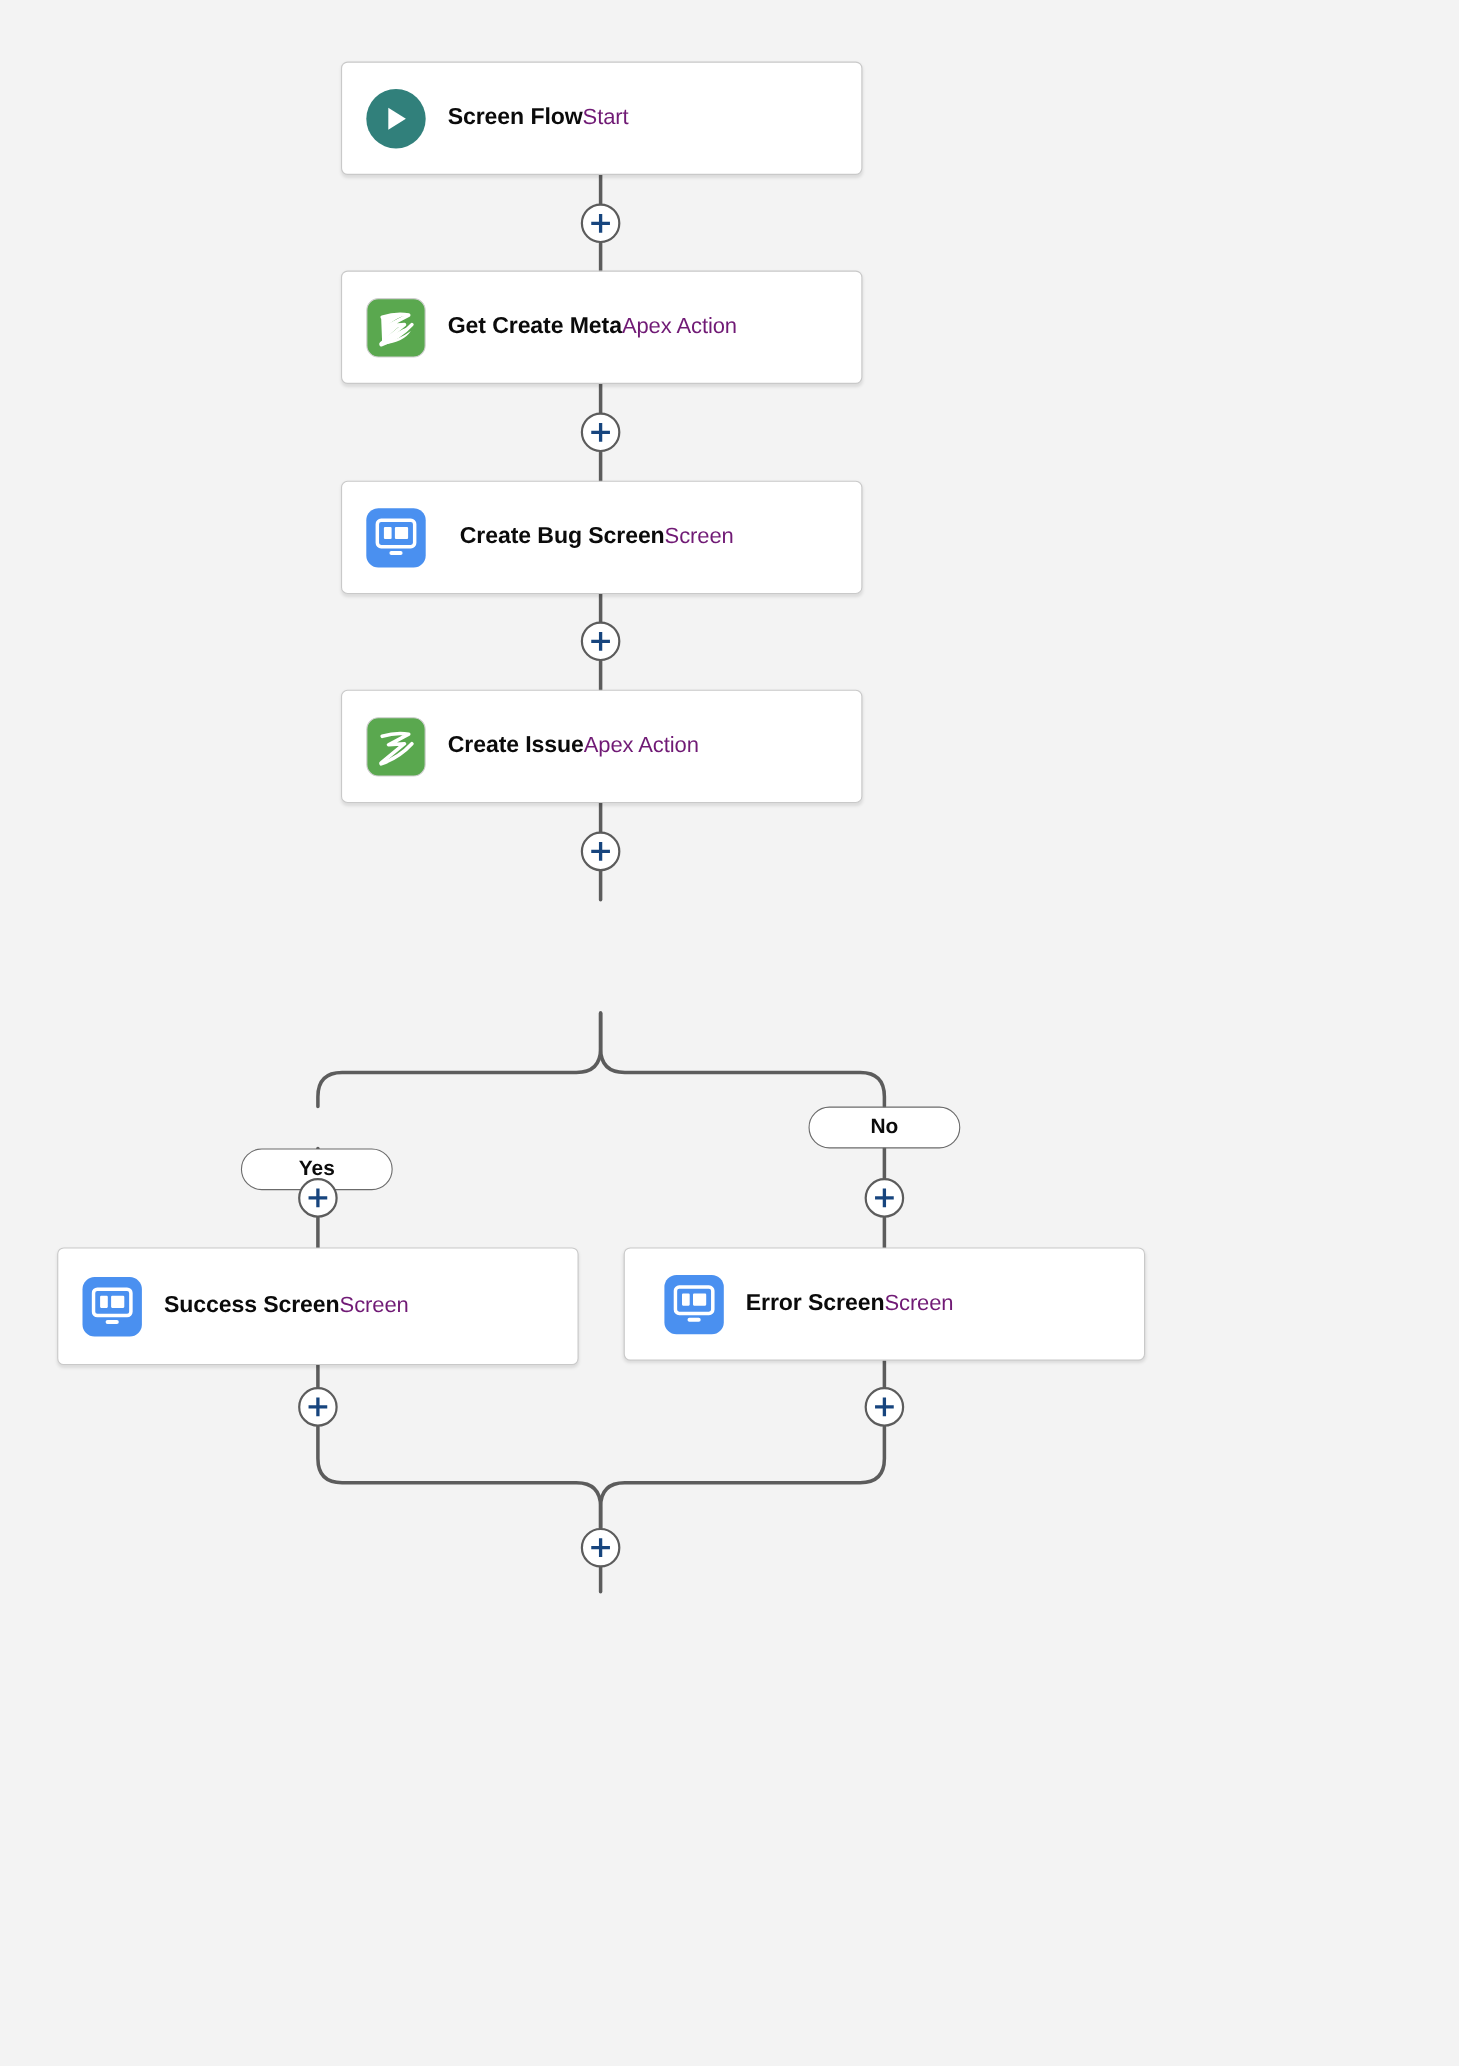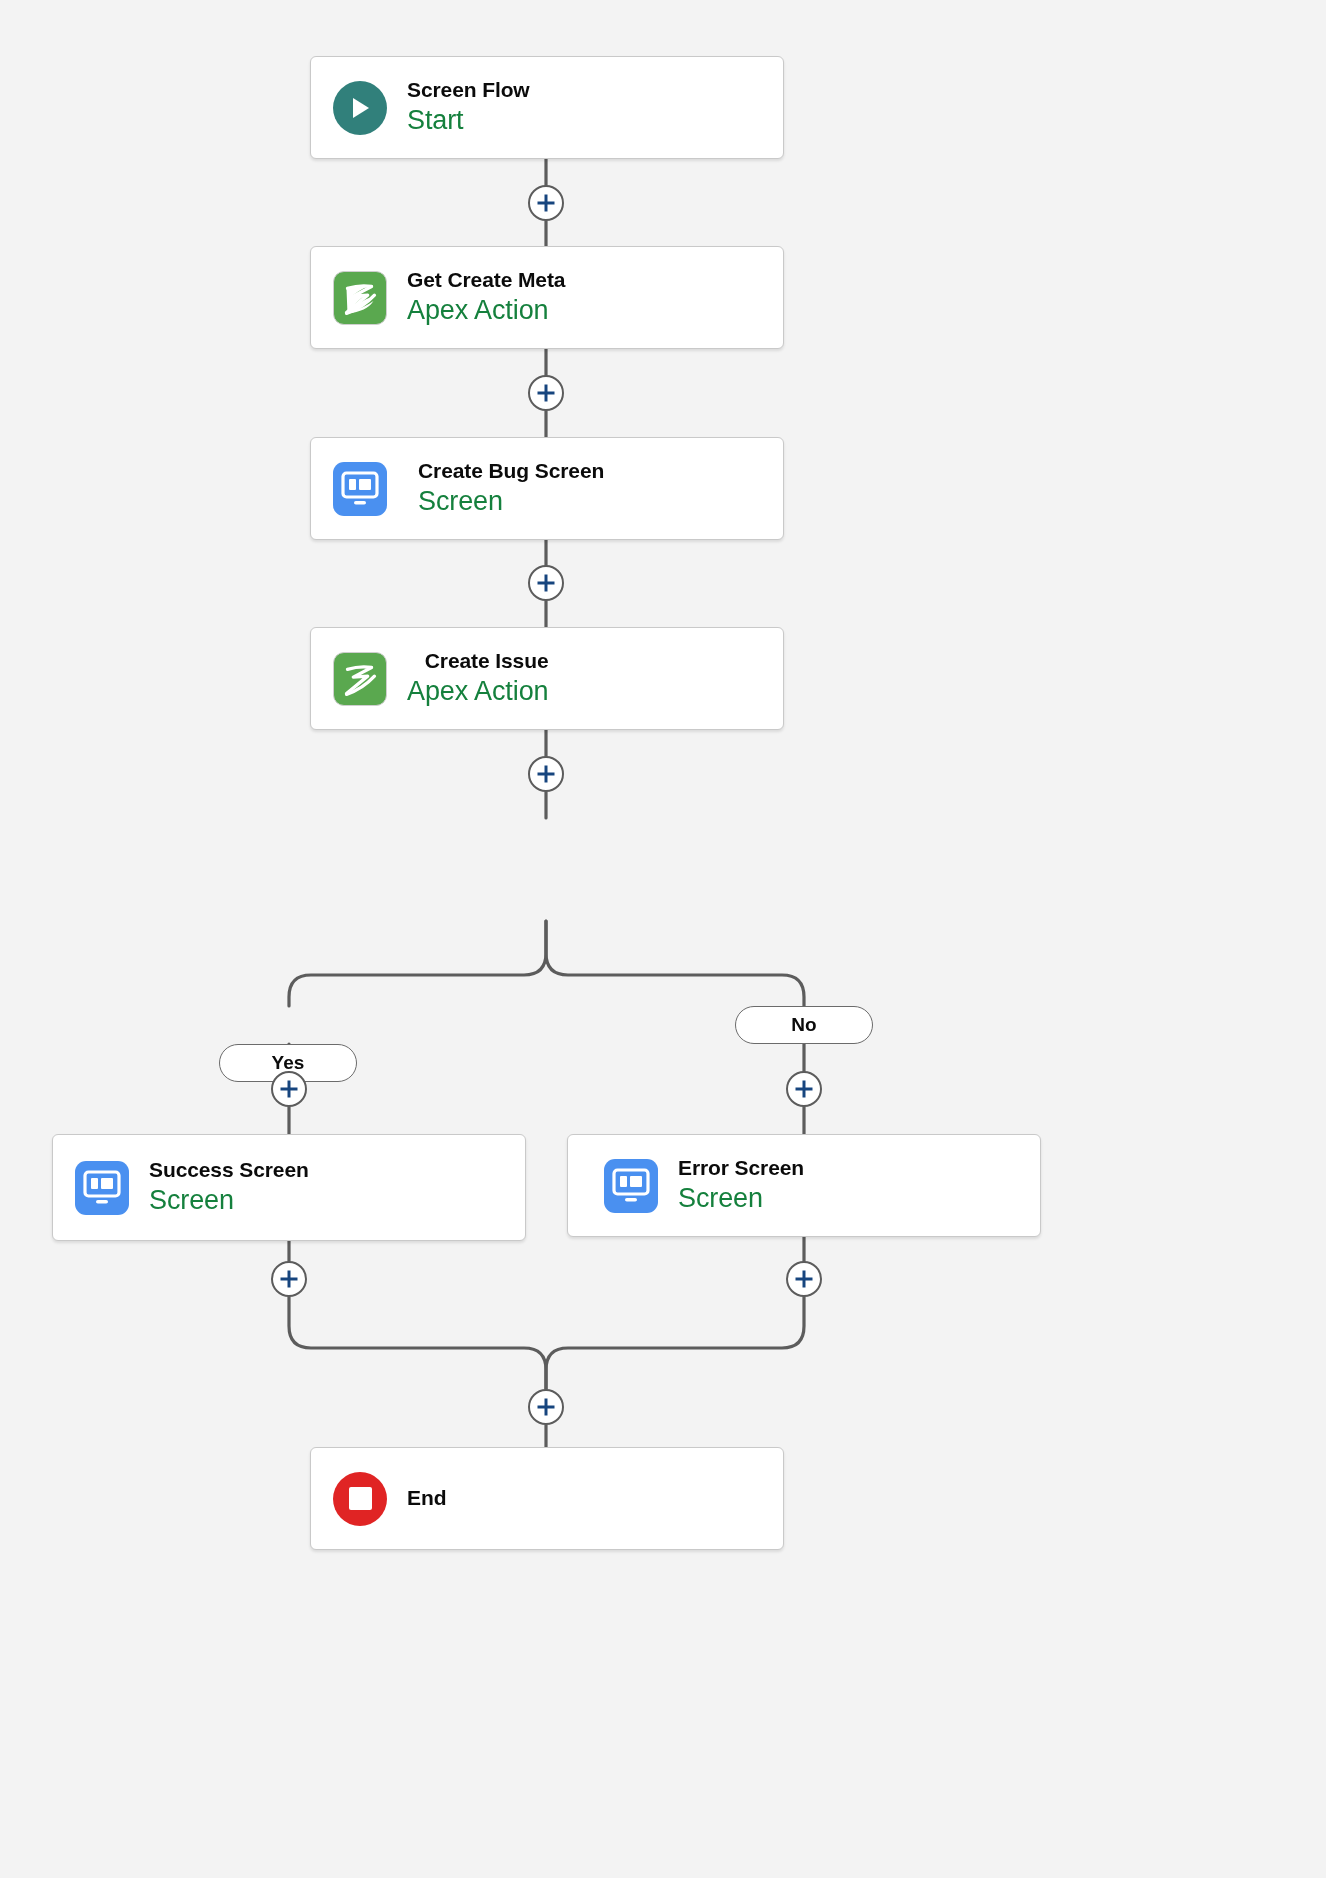--- a/index.html
+++ b/index.html
@@ -37,32 +37,32 @@
   }
   .node-icon {
     flex: 0 0 auto;
     width: 54px;
     height: 54px;
     margin-right: 20px;
     display: flex;
     align-items: center;
     justify-content: center;
   }
-  .node-text { display: flex; flex-direction: column; justify-content: center; }
+  .node-text { display: flex; flex-direction: row; justify-content: center; }
   .node-title {
     font-size: 21px;
     font-weight: bold;
     color: #0b0b0b;
     line-height: 1.28;
     letter-spacing: -0.1px;
   }
   .node-subtitle {
-    font-size: 27px;
+    font-size: 20px;
     font-weight: normal;
-    color: #15803d;
+    color: #701a75;
     line-height: 1.3;
     letter-spacing: -0.1px;
   }
 
   
   .icon-start {
     width: 54px; height: 54px;
     border-radius: 50%;
     background: #31807b;
     display: flex; align-items: center; justify-content: center;
@@ -327,24 +327,14 @@
     </svg>
   </div>
 
   <div class="plus-btn" style="left:528px; top:1389px;">
     <svg width="22" height="22" viewBox="0 0 22 22">
       <line x1="11" y1="2.5" x2="11" y2="19.5" stroke="#17457e" stroke-width="3"></line>
       <line x1="2.5" y1="11" x2="19.5" y2="11" stroke="#17457e" stroke-width="3"></line>
     </svg>
   </div>
 
-  <div class="node" style="left:310px; top:1447px; width:474px; height:103px;">
-    <div class="node-icon">
-      <div class="icon-end">
-        <div class="icon-end-inner"></div>
-      </div>
-    </div>
-    <div class="node-text">
-      <div class="node-title">End</div>
-    </div>
-  </div>
 
 </div>
 
 </body></html>

